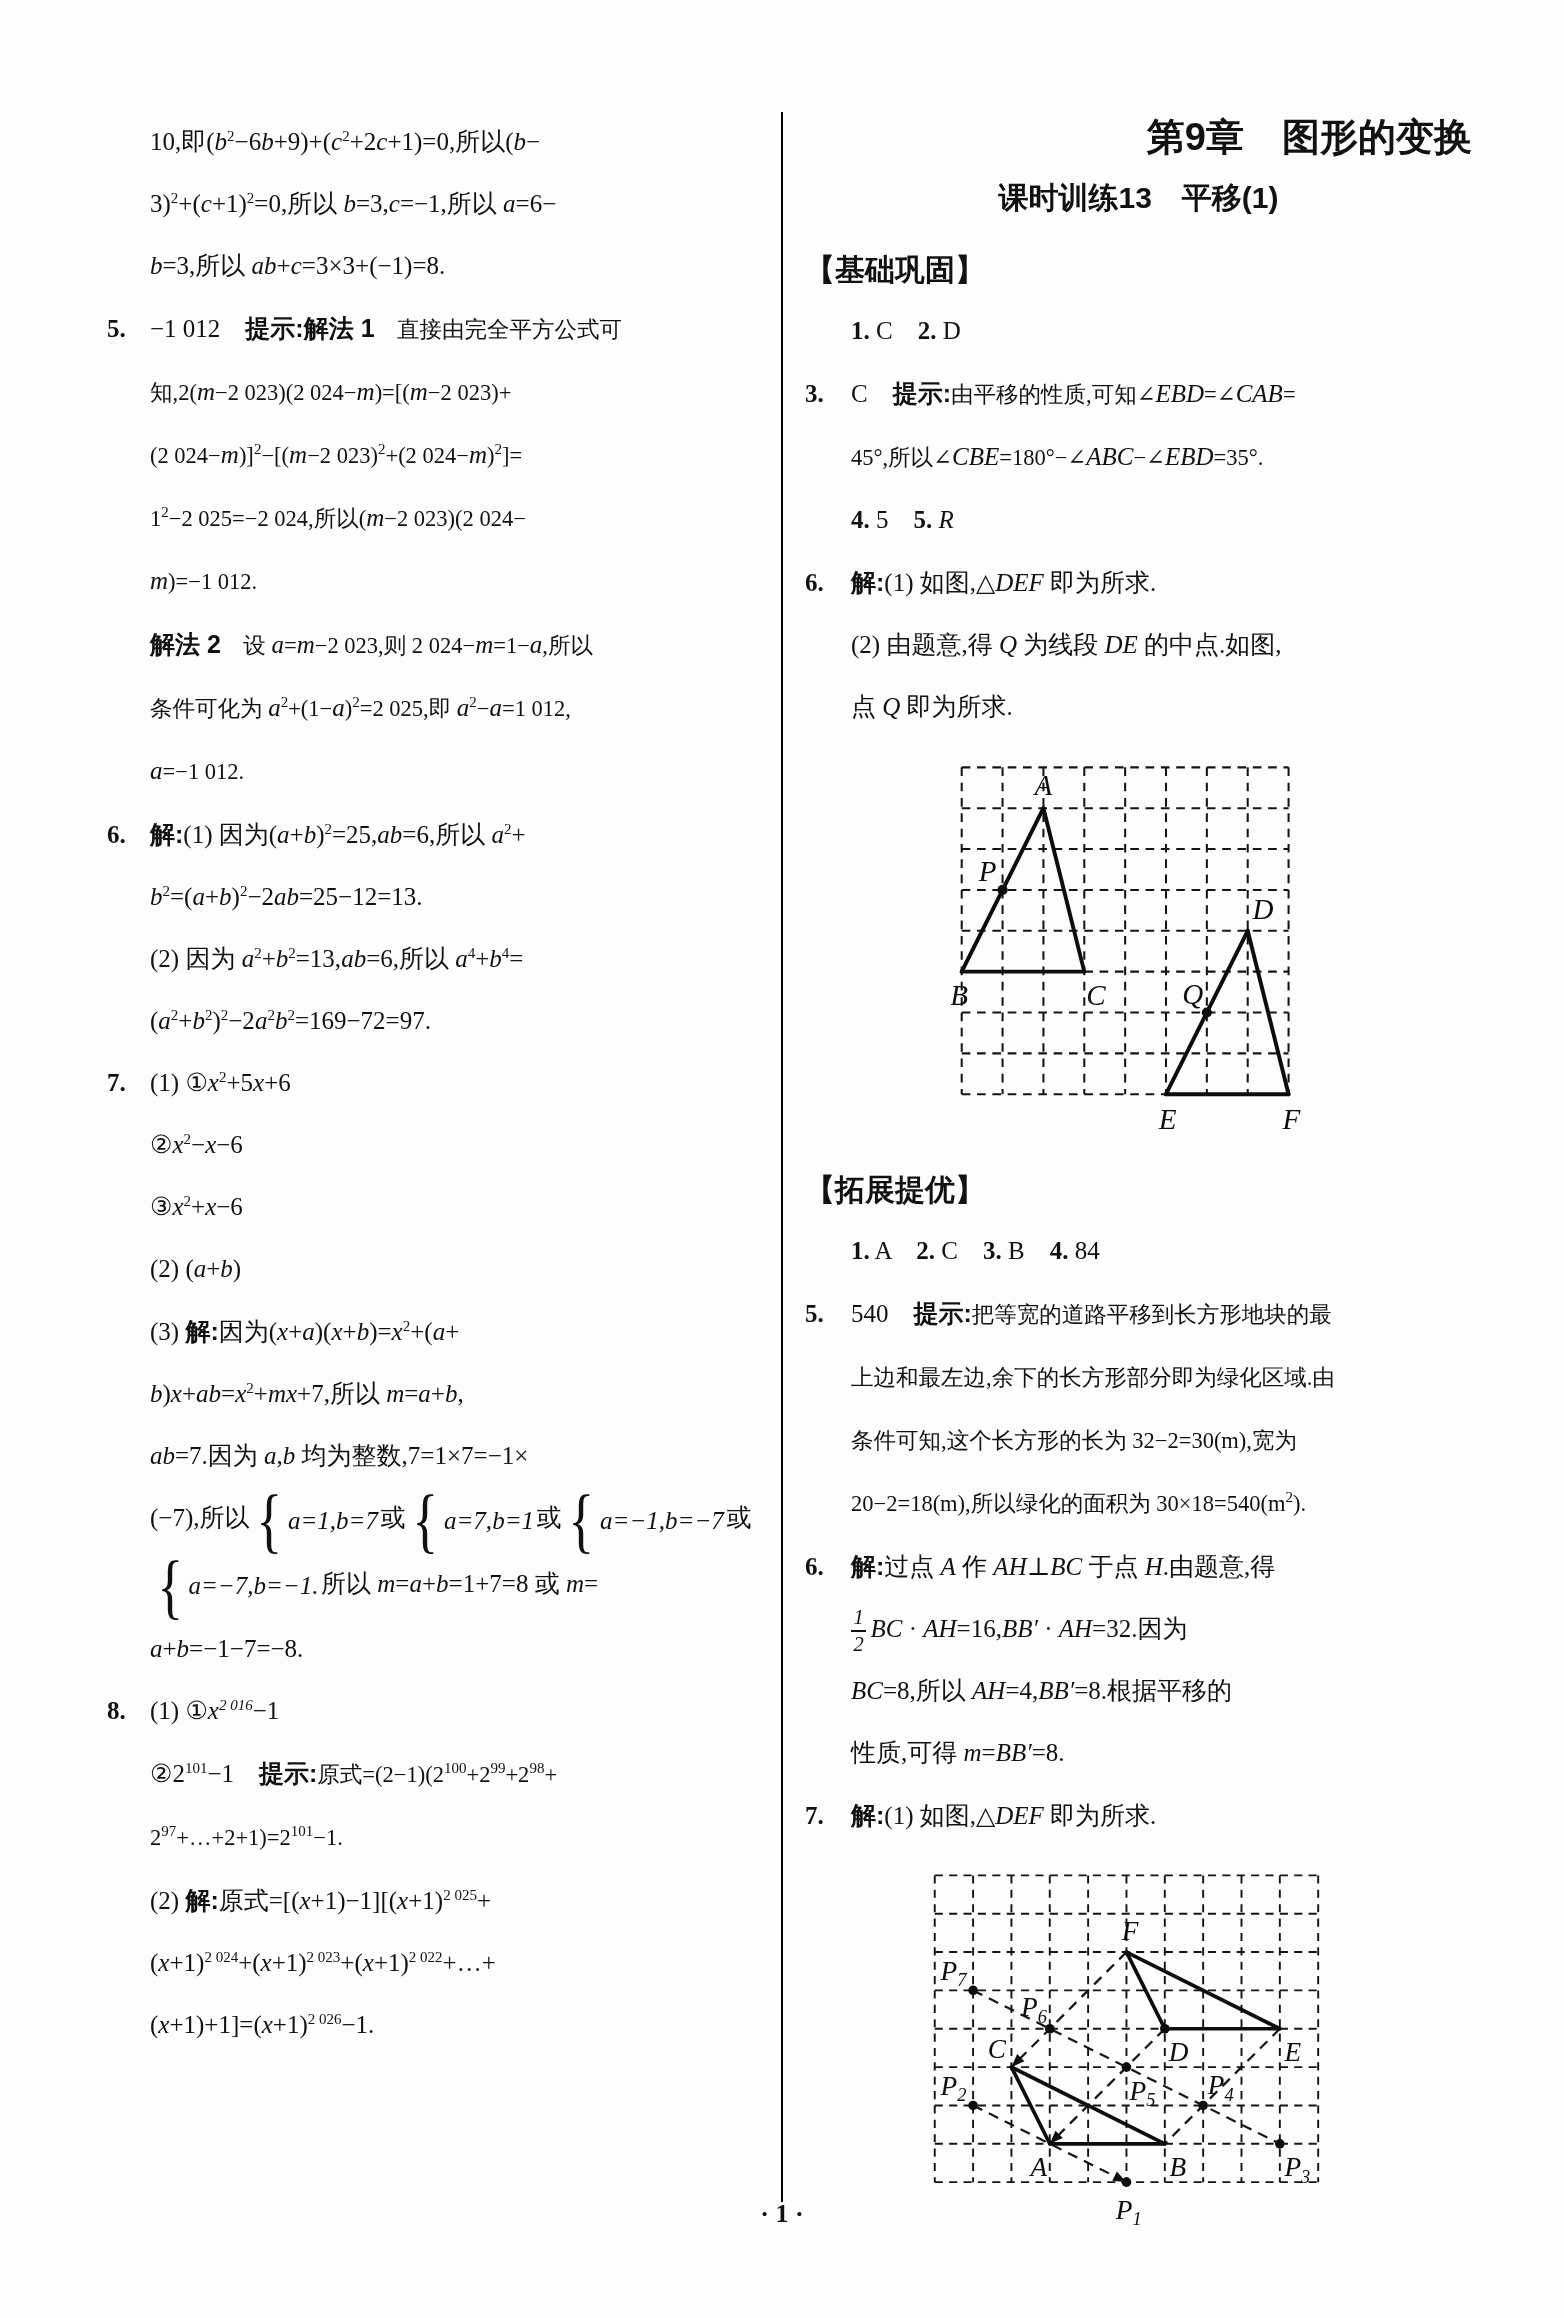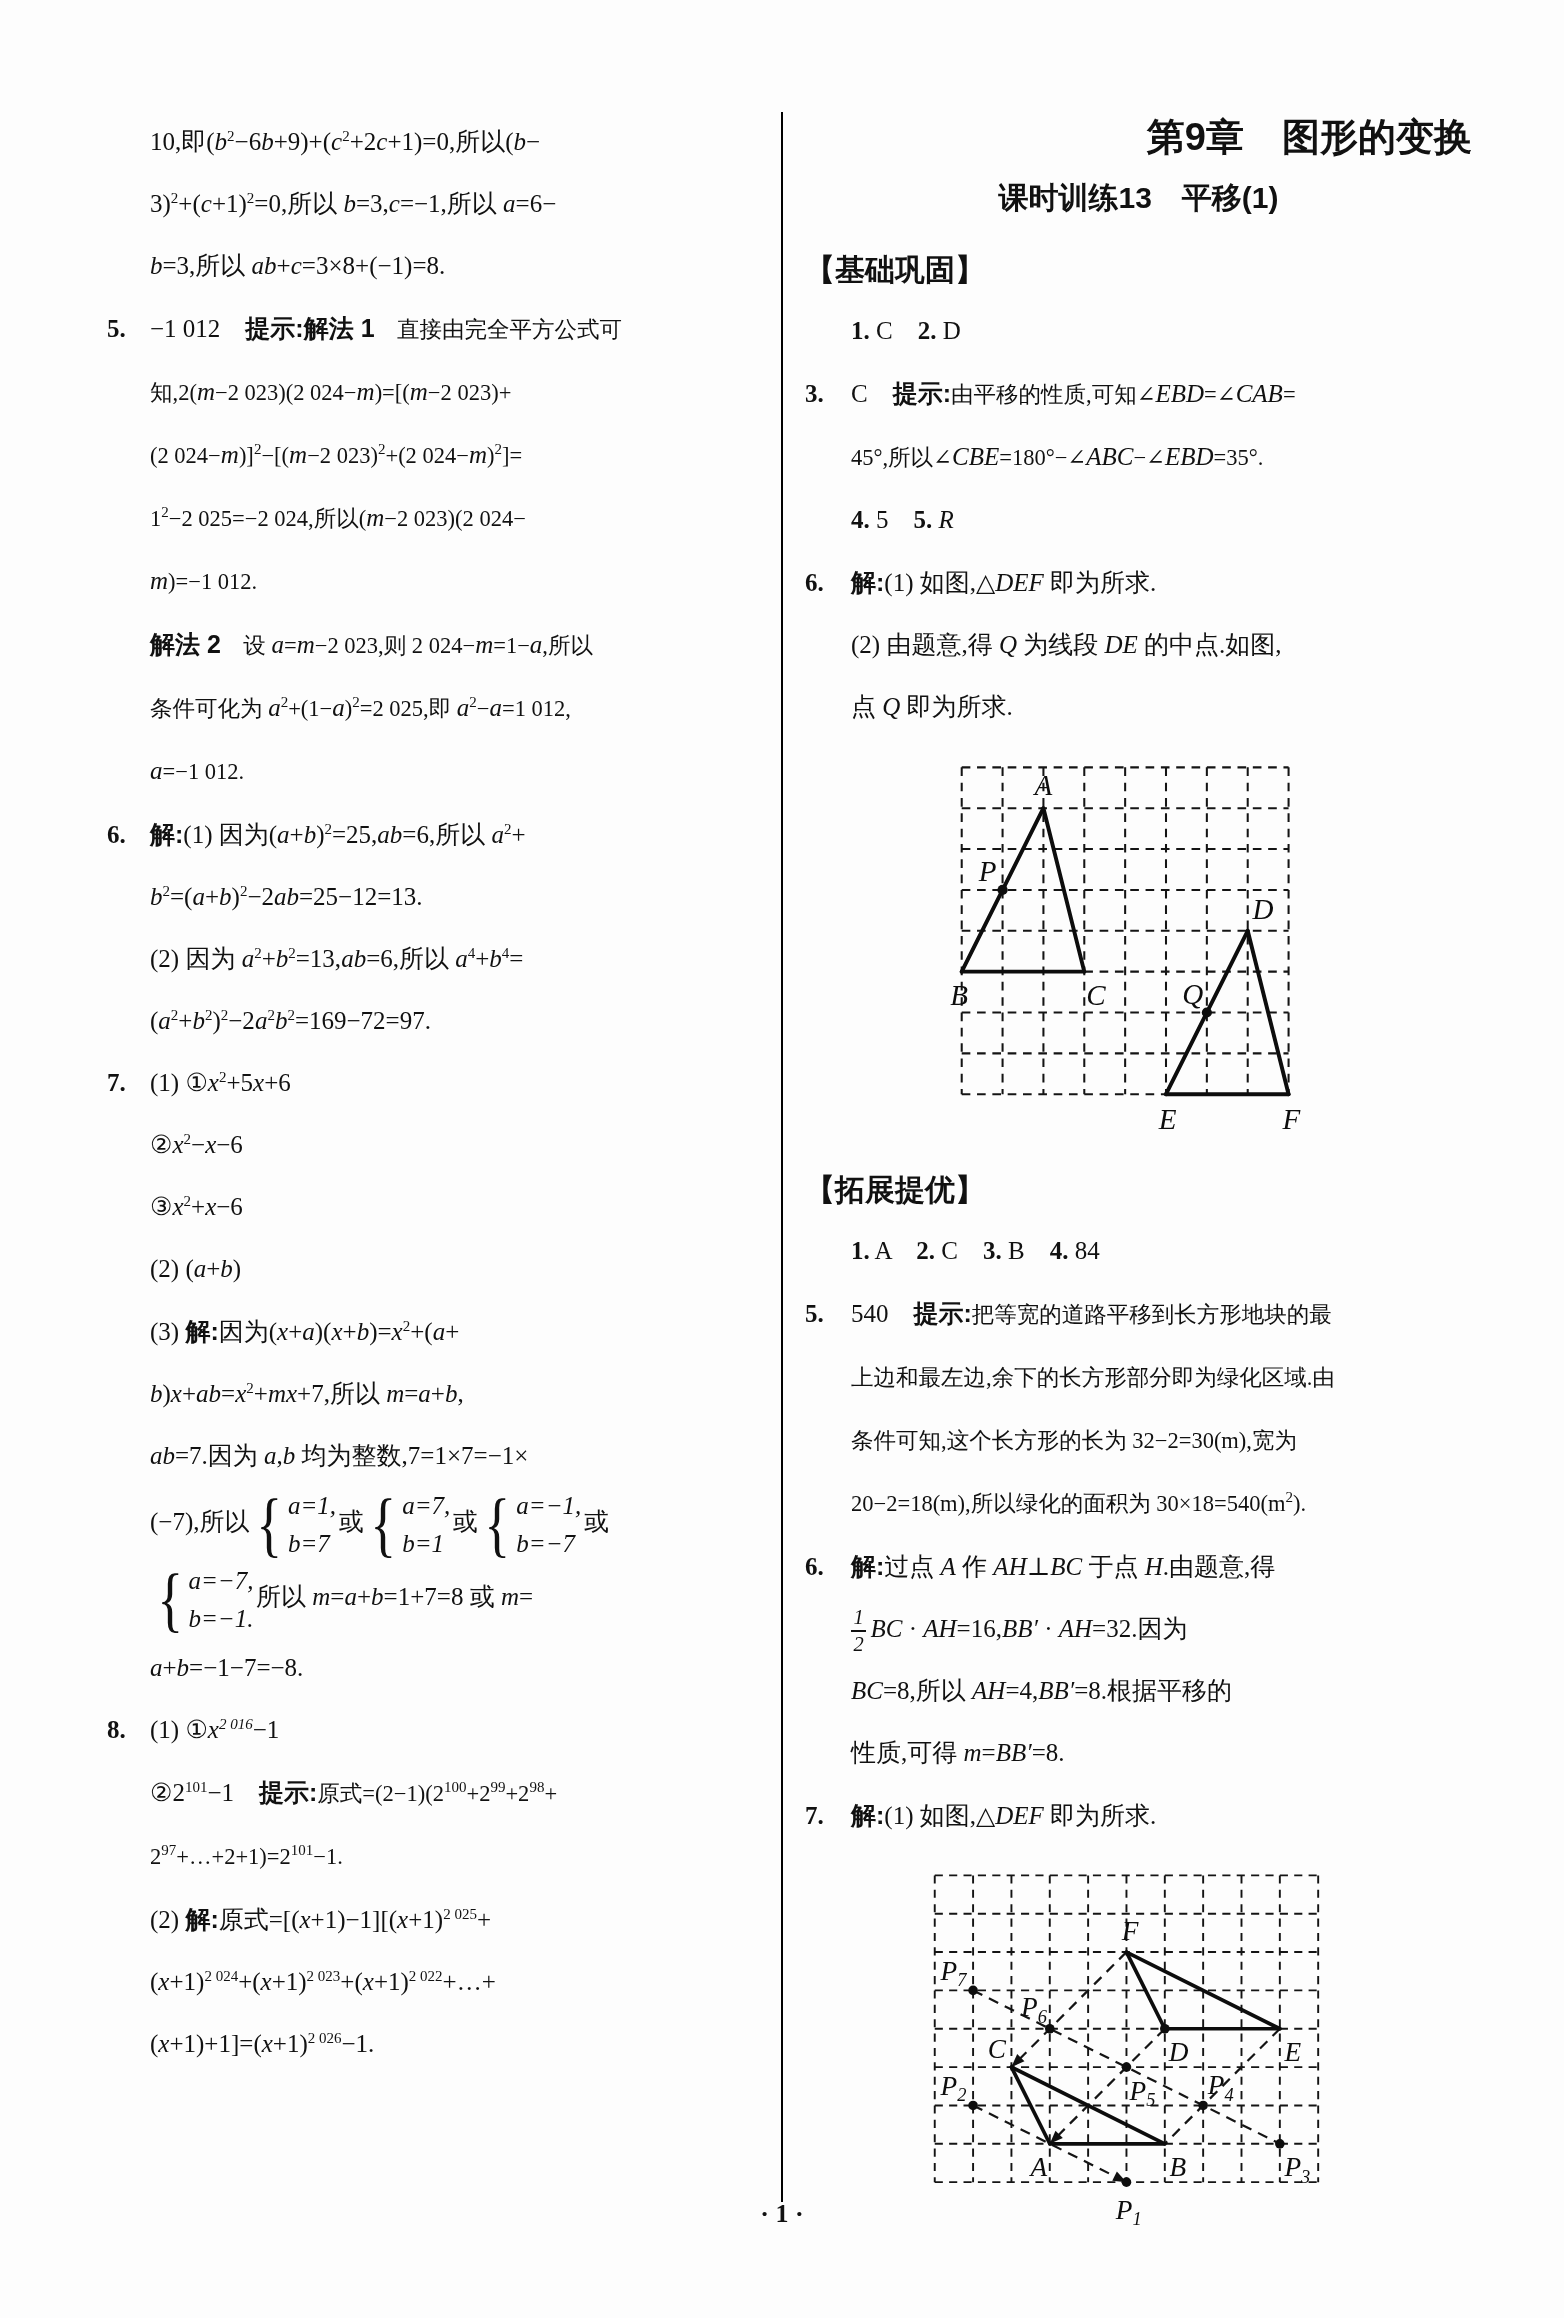--- a/index.html
+++ b/index.html
@@ -21,39 +21,39 @@
   sup{font-size:0.6em;line-height:0;}
   sup.sg-is{font-style:italic;}
   .h1{font-family:"Liberation Sans","DejaVu Sans",sans-serif;font-weight:700;font-size:38px;
       text-align:right;line-height:1.25;margin:2.6px 0 17px;}
   .h2{font-family:Liberation Sans, sans-serif;font-weight:700;font-size:30px;
       text-align:center;line-height:1.3;margin:9.2px 0 22.4px;}
   .sec{font-family:"Liberation Sans","DejaVu Sans",sans-serif;font-weight:700;font-size:30px;
        line-height:61px;min-height:61px;}
   .cases{display:inline-flex;align-items:center;vertical-align:middle;margin:0 2.6px;}
   .cases .br{font-size:72px;font-weight:400;line-height:0.9;transform:scaleX(.75);}
-  .cases .rw{display:inline-flex;flex-direction:column;font-style:italic;line-height:1.5;margin-left:1.3px;}
+  .cases .rw{display:inline-flex;flex-direction:row;font-style:italic;line-height:1.5;margin-left:1.3px;}
   .frac{display:inline-flex;flex-direction:column;vertical-align:middle;text-align:center;
         font-size:0.82em;line-height:1.2;margin:0 4px 0 0;font-style:italic;}
   .frac .fn{border-bottom:2px solid #111;padding:0 2.6px;}
   .fig{text-align:center;margin:12px 0 9.2px;}
   .divider{position:absolute;left:781px;top:112px;width:2px;height:2090px;background:#000;}
   .pageno{position:absolute;left:0;top:2199px;width:1564px;text-align:center;
           font-weight:700;font-size:26px;}
 </style>
 </head>
 <body>
 
 <div class="divider"></div>
 
 <div class="col col-left">
   <div>
       <div class="line"><span class="sg-n">10,即(</span><span class="sg-i">b</span><sup class="sg-s">2</sup><span class="sg-n">−6</span><span class="sg-i">b</span><span class="sg-n">+9)+(</span><span class="sg-i">c</span><sup class="sg-s">2</sup><span class="sg-n">+2</span><span class="sg-i">c</span><span class="sg-n">+1)=0,所以(</span><span class="sg-i">b</span><span class="sg-n">−</span></div>
       <div class="line"><span class="sg-n">3)</span><sup class="sg-s">2</sup><span class="sg-n">+(</span><span class="sg-i">c</span><span class="sg-n">+1)</span><sup class="sg-s">2</sup><span class="sg-n">=0,所以 </span><span class="sg-i">b</span><span class="sg-n">=3,</span><span class="sg-i">c</span><span class="sg-n">=−1,所以 </span><span class="sg-i">a</span><span class="sg-n">=6−</span></div>
-      <div class="line"><span class="sg-i">b</span><span class="sg-n">=3,所以 </span><span class="sg-i">ab</span><span class="sg-n">+</span><span class="sg-i">c</span><span class="sg-n">=3×8+(−1)=8.</span></div>
+      <div class="line"><span class="sg-i">b</span><span class="sg-n">=3,所以 </span><span class="sg-i">ab</span><span class="sg-n">+</span><span class="sg-i">c</span><span class="sg-n">=3×3+(−1)=8.</span></div>
       <div class="line"><span class="num">5.</span><span class="sg-n">−1 012　</span><span class="sg-h">提示:解法 1</span><span class="sg-k">　直接由完全平方公式可</span></div>
       <div class="line"><span class="sg-k">知,2(</span><span class="sg-i">m</span><span class="sg-k">−2 023)(2 024−</span><span class="sg-i">m</span><span class="sg-k">)=[(</span><span class="sg-i">m</span><span class="sg-k">−2 023)+</span></div>
       <div class="line"><span class="sg-k">(2 024−</span><span class="sg-i">m</span><span class="sg-k">)]</span><sup class="sg-s">2</sup><span class="sg-k">−[(</span><span class="sg-i">m</span><span class="sg-k">−2 023)</span><sup class="sg-s">2</sup><span class="sg-k">+(2 024−</span><span class="sg-i">m</span><span class="sg-k">)</span><sup class="sg-s">2</sup><span class="sg-k">]=</span></div>
       <div class="line"><span class="sg-k">1</span><sup class="sg-s">2</sup><span class="sg-k">−2 025=−2 024,所以(</span><span class="sg-i">m</span><span class="sg-k">−2 023)(2 024−</span></div>
       <div class="line"><span class="sg-i">m</span><span class="sg-k">)=−1 012.</span></div>
       <div class="line"><span class="sg-h">解法 2</span><span class="sg-k">　设 </span><span class="sg-i">a</span><span class="sg-k">=</span><span class="sg-i">m</span><span class="sg-k">−2 023,则 2 024−</span><span class="sg-i">m</span><span class="sg-k">=1−</span><span class="sg-i">a</span><span class="sg-k">,所以</span></div>
       <div class="line"><span class="sg-k">条件可化为 </span><span class="sg-i">a</span><sup class="sg-s">2</sup><span class="sg-k">+(1−</span><span class="sg-i">a</span><span class="sg-k">)</span><sup class="sg-s">2</sup><span class="sg-k">=2 025,即 </span><span class="sg-i">a</span><sup class="sg-s">2</sup><span class="sg-k">−</span><span class="sg-i">a</span><span class="sg-k">=1 012,</span></div>
       <div class="line"><span class="sg-i">a</span><span class="sg-k">=−1 012.</span></div>
       <div class="line"><span class="num">6.</span><span class="sg-h">解:</span><span class="sg-n">(1) 因为(</span><span class="sg-i">a</span><span class="sg-n">+</span><span class="sg-i">b</span><span class="sg-n">)</span><sup class="sg-s">2</sup><span class="sg-n">=25,</span><span class="sg-i">ab</span><span class="sg-n">=6,所以 </span><span class="sg-i">a</span><sup class="sg-s">2</sup><span class="sg-n">+</span></div>
       <div class="line"><span class="sg-i">b</span><sup class="sg-s">2</sup><span class="sg-n">=(</span><span class="sg-i">a</span><span class="sg-n">+</span><span class="sg-i">b</span><span class="sg-n">)</span><sup class="sg-s">2</sup><span class="sg-n">−2</span><span class="sg-i">ab</span><span class="sg-n">=25−12=13.</span></div>

